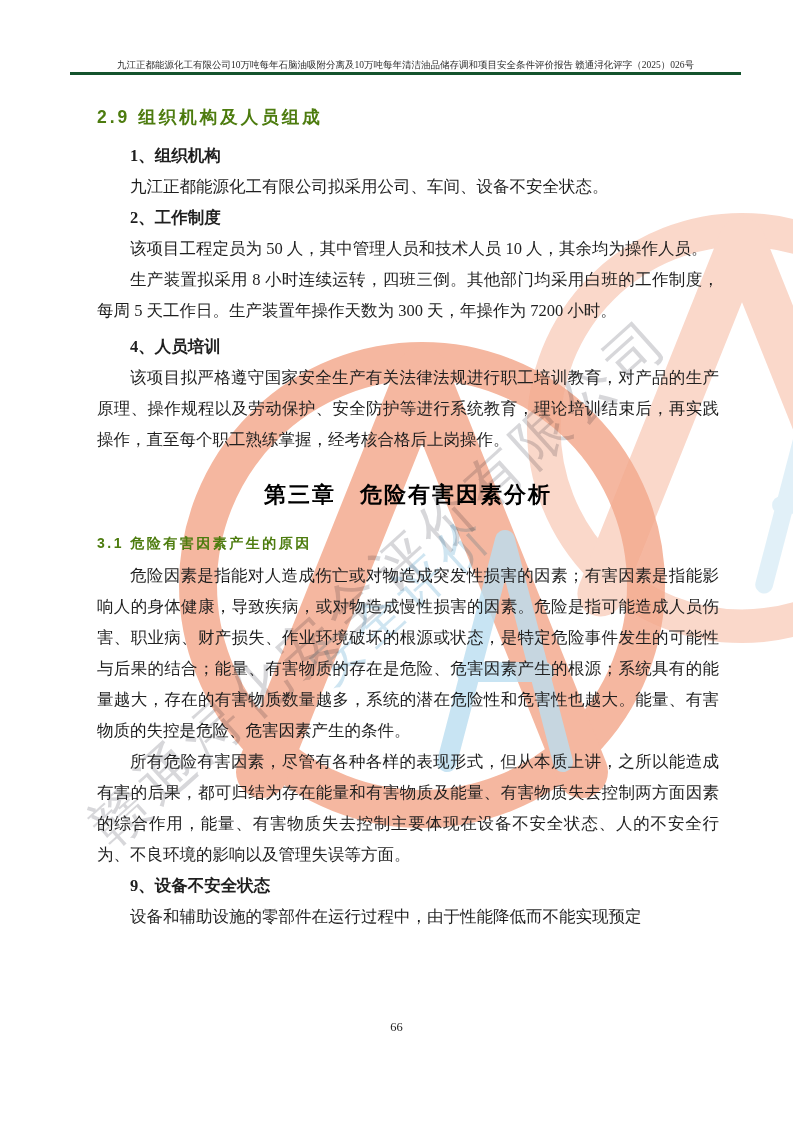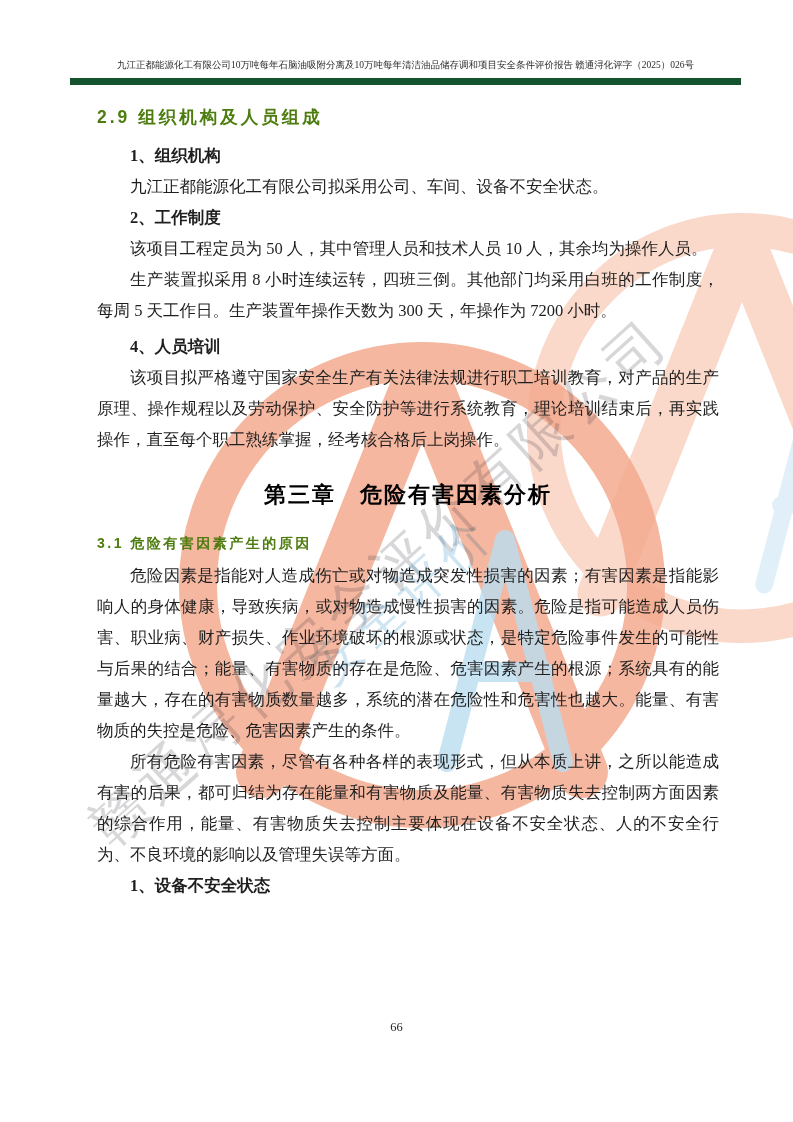--- a/index.html
+++ b/index.html
@@ -35,22 +35,21 @@
     font-size:50px; letter-spacing:6px;
     color:rgba(118,180,216,0.35);
   }
   
   .content-layer { position:relative; z-index:1; }
   .doc-header {
     position:absolute; left:70px; right:52px; top:58px;
     font-size:9.5px; line-height:14px;
     color:#2a2a2a;
     text-align:center; white-space:nowrap;
-    border-bottom:7px solid #14532d;
-    padding-bottom:6px;
+    border-bottom:3px solid #14532d;
   }
   .body-text {
     position:absolute; left:97px; top:100px; width:622px;
     font-size:16.5px; line-height:31px;
     text-align:justify;
   }
   .h-section {
     font-family:"Liberation Sans","DejaVu Sans",sans-serif;
     font-weight:bold; color:#4d7c0f;
     font-size:17.5px; line-height:34px;
@@ -117,19 +116,20 @@
 
       <div class="list-item gap-before">4、人员培训</div>
       <p class="para">该项目拟严格遵守国家安全生产有关法律法规进行职工培训教育，对产品的生产原理、操作规程以及劳动保护、安全防护等进行系统教育，理论培训结束后，再实践操作，直至每个职工熟练掌握，经考核合格后上岗操作。</p>
 
       <div class="h-chapter">第三章　危险有害因素分析</div>
 
       <div class="h-section31">3.1 危险有害因素产生的原因</div>
       <p class="para">危险因素是指能对人造成伤亡或对物造成突发性损害的因素；有害因素是指能影响人的身体健康，导致疾病，或对物造成慢性损害的因素。危险是指可能造成人员伤害、职业病、财产损失、作业环境破坏的根源或状态，是特定危险事件发生的可能性与后果的结合；能量、有害物质的存在是危险、危害因素产生的根源；系统具有的能量越大，存在的有害物质数量越多，系统的潜在危险性和危害性也越大。能量、有害物质的失控是危险、危害因素产生的条件。</p>
       <p class="para">所有危险有害因素，尽管有各种各样的表现形式，但从本质上讲，之所以能造成有害的后果，都可归结为存在能量和有害物质及能量、有害物质失去控制两方面因素的综合作用，能量、有害物质失去控制主要体现在设备不安全状态、人的不安全行为、不良环境的影响以及管理失误等方面。</p>
 
-      <div class="list-item">1、设备不安全状态</div>
+      <div class="list-item">9、设备不安全状态</div>
+      <p class="para">设备和辅助设施的零部件在运行过程中，由于性能降低而不能实现预定</p>
     </div>
 
     <div class="page-number">66</div>
   </div>
 
 </div>
 
 </body></html>

